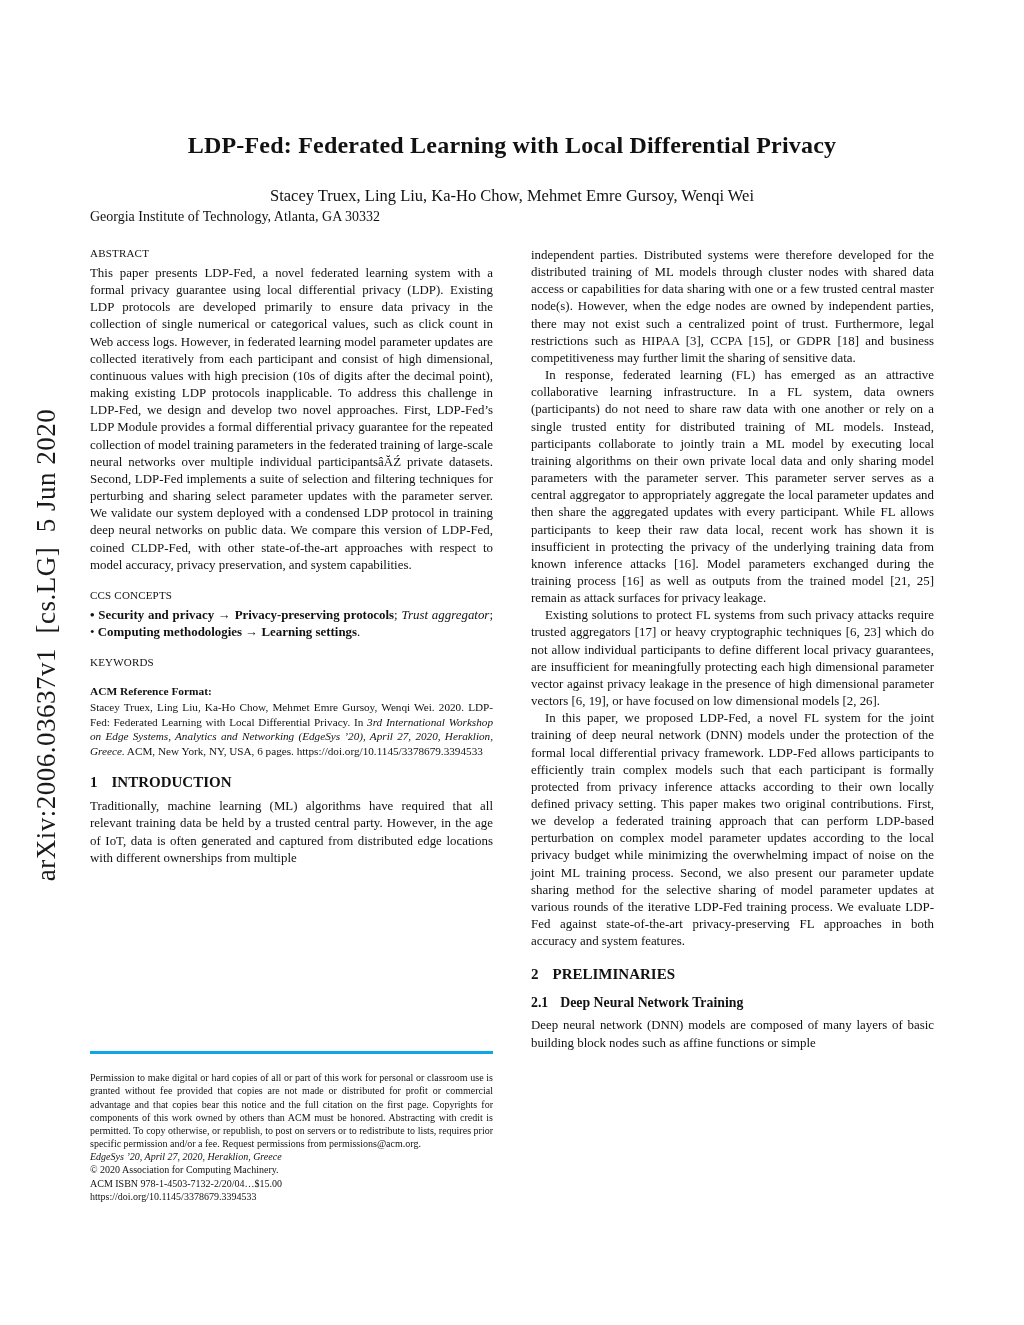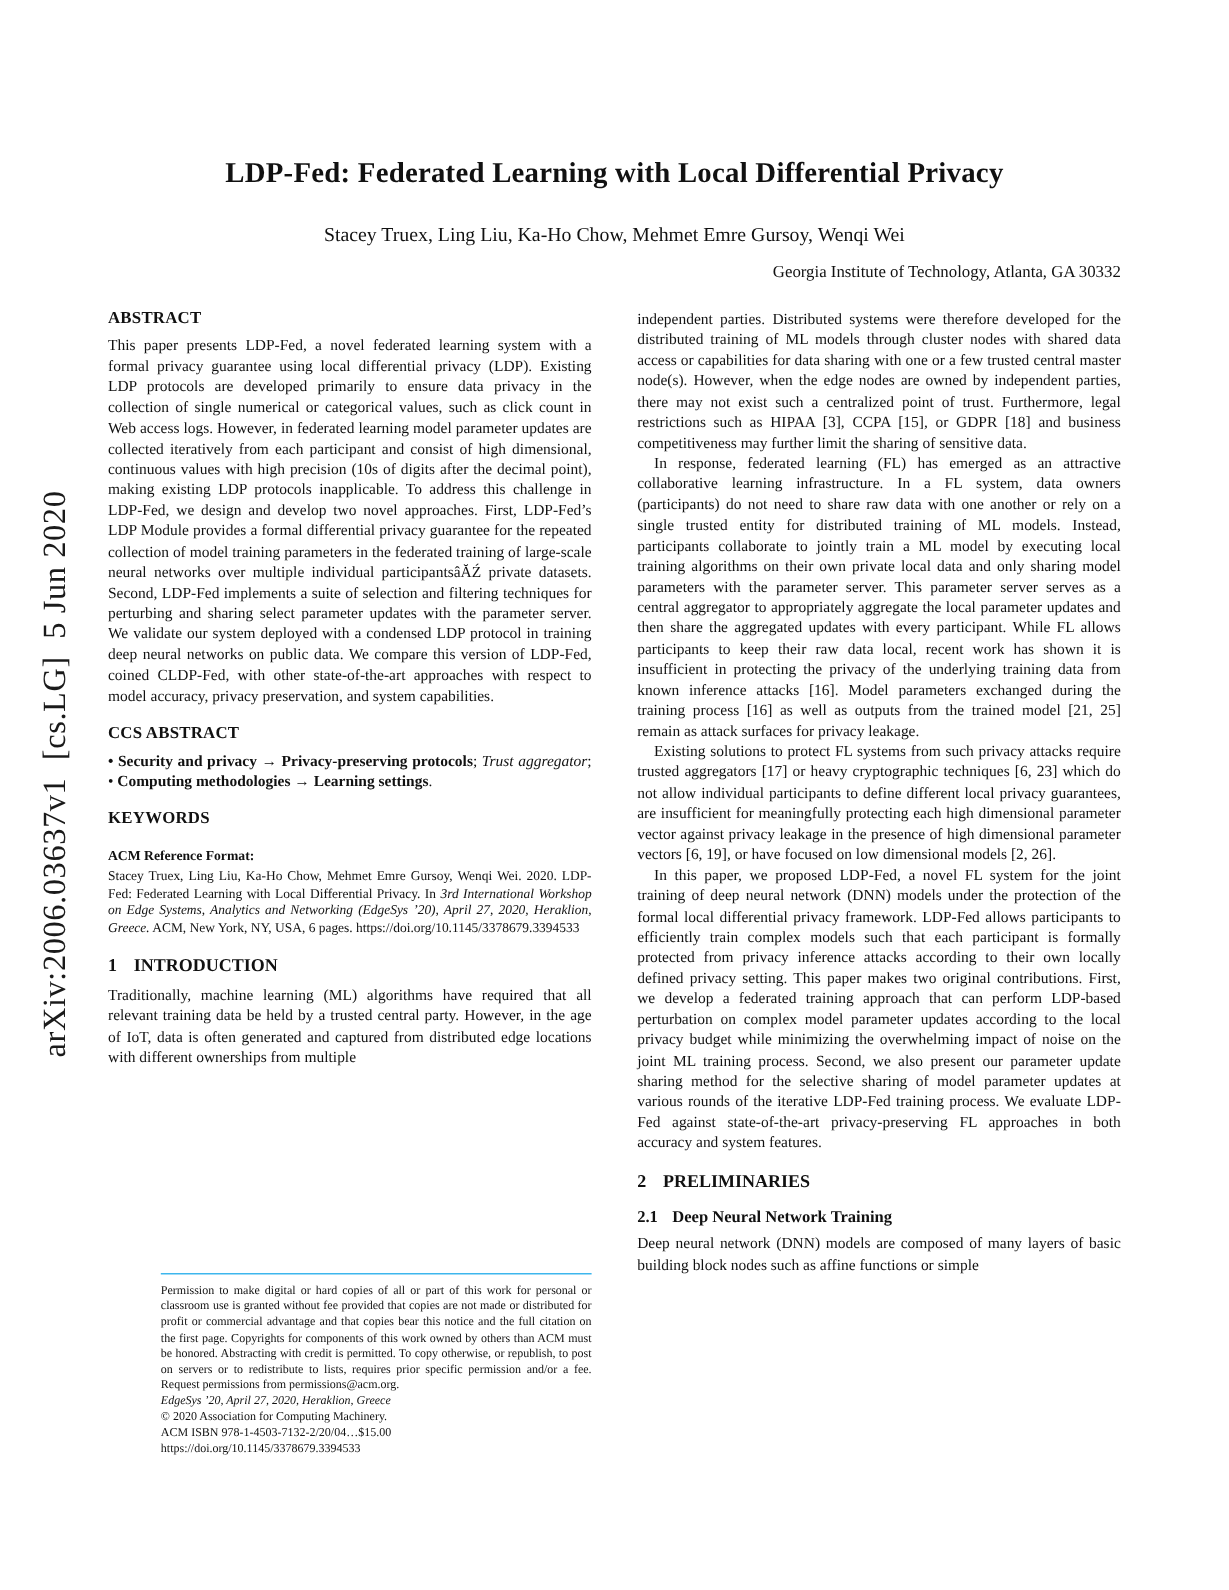--- a/index.html
+++ b/index.html
@@ -40,23 +40,23 @@
     font-size: 24px;
     font-weight: bold;
     letter-spacing: 0.2px;
   }
   .authors {
     text-align: center;
     font-size: 16.5px;
     margin-top: 27px;
   }
   .affiliation {
-    text-align: right;
+    text-align: left;
     font-size: 14px;
-    margin-top: 14px;
+    margin-top: 3px;
   }
   .columns {
     display: flex;
     gap: 38px;
     margin-top: 22px;
   }
   .col { width: 403px; }
   .col-left {
     display: flex;
     flex-direction: column;
@@ -64,22 +64,22 @@
   }
   .body-text {
     font-size: 12.9px;
     line-height: 1.33;
     text-align: justify;
     font-family: Liberation Serif, serif;
   }
   .para { margin: 0; }
   .para.indent { text-indent: 14px; }
   .sec-heading {
-    font-size: 14px;
-    font-weight: bold;
+    font-size: 11px;
+    font-weight: normal;
     margin: 15px 0 6px 0;
     letter-spacing: 0.2px;
   }
   .sec-heading.first { margin-top: 0; }
   .num-heading {
     font-size: 15px;
     font-weight: bold;
     margin: 16px 0 7px 0;
   }
   .num-heading .sec-num { display: inline-block; margin-right: 14px; }
@@ -98,25 +98,24 @@
   .acm-ref-label {
     font-weight: bold;
     font-size: 11.4px;
     display: block;
     margin-bottom: 1px;
   }
   .italic { font-style: italic; }
   .bold { font-weight: bold; }
   .footnote {
     margin-top: auto;
-    border-top: 1px solid #0ea5e9;
-    padding-top: 7px;
+    border-top: 3px solid #0ea5e9;
+    padding-top: 17px;
     font-size: 10px;
     line-height: 1.32;
-    margin-left: 44px;
   }
   .footnote .permission { text-align: justify; }
   .footnote .fn-line { display: block; }
   .footnote .venue { font-style: italic; }
 </style>
 </head>
 <body>
 
 <div class="page">
 
@@ -130,21 +129,21 @@
 
     <div class="affiliation">Georgia Institute of Technology, Atlanta, GA 30332</div>
 
     <div class="columns">
 
       <div class="col col-left">
 
         <h2 class="sec-heading first">ABSTRACT</h2>
         <p class="body-text para">This paper presents LDP-Fed, a novel federated learning system with a formal privacy guarantee using local differential privacy (LDP). Existing LDP protocols are developed primarily to ensure data privacy in the collection of single numerical or categorical values, such as click count in Web access logs. However, in federated learning model parameter updates are collected iteratively from each participant and consist of high dimensional, continuous values with high precision (10s of digits after the decimal point), making existing LDP protocols inapplicable. To address this challenge in LDP-Fed, we design and develop two novel approaches. First, LDP-Fed’s LDP Module provides a formal differential privacy guarantee for the repeated collection of model training parameters in the federated training of large-scale neural networks over multiple individual participantsâĂŹ private datasets. Second, LDP-Fed implements a suite of selection and filtering techniques for perturbing and sharing select parameter updates with the parameter server. We validate our system deployed with a condensed LDP protocol in training deep neural networks on public data. We compare this version of LDP-Fed, coined CLDP-Fed, with other state-of-the-art approaches with respect to model accuracy, privacy preservation, and system capabilities.</p>
 
-        <h2 class="sec-heading">CCS ABSTRACT</h2>
+        <h2 class="sec-heading">CCS CONCEPTS</h2>
         <p class="body-text para"><span class="bold">• Security and privacy → Privacy-preserving protocols</span><span>; </span><span class="italic">Trust aggregator</span><span>; • </span><span class="bold">Computing methodologies → Learning settings</span><span>.</span></p>
 
         <h2 class="sec-heading">KEYWORDS</h2>
 
         <div class="acm-ref">
           <span class="acm-ref-label">ACM Reference Format:</span><span>Stacey Truex, Ling Liu, Ka-Ho Chow, Mehmet Emre Gursoy, Wenqi Wei. 2020. LDP-Fed: Federated Learning with Local Differential Privacy. In </span><span class="italic">3rd International Workshop on Edge Systems, Analytics and Networking (EdgeSys ’20), April 27, 2020, Heraklion, Greece.</span><span> ACM, New York, NY, USA, 6 pages. </span><span>https://doi.org/10.1145/3378679.3394533</span>
         </div>
 
         <h2 class="num-heading"><span class="sec-num">1</span><span>INTRODUCTION</span></h2>
         <p class="body-text para">Traditionally, machine learning (ML) algorithms have required that all relevant training data be held by a trusted central party. However, in the age of IoT, data is often generated and captured from distributed edge locations with different ownerships from multiple</p>

